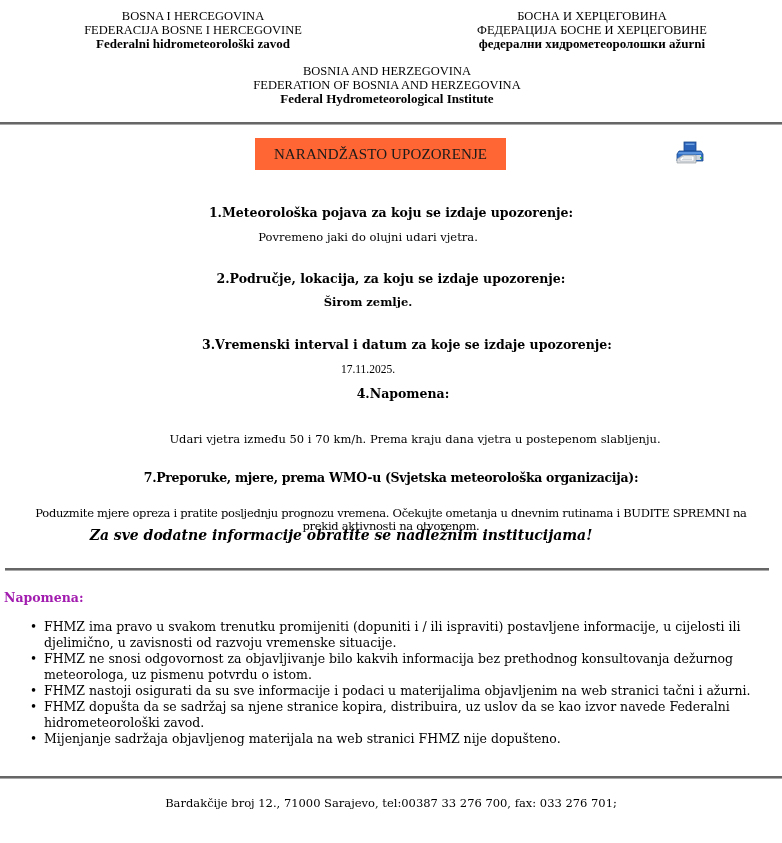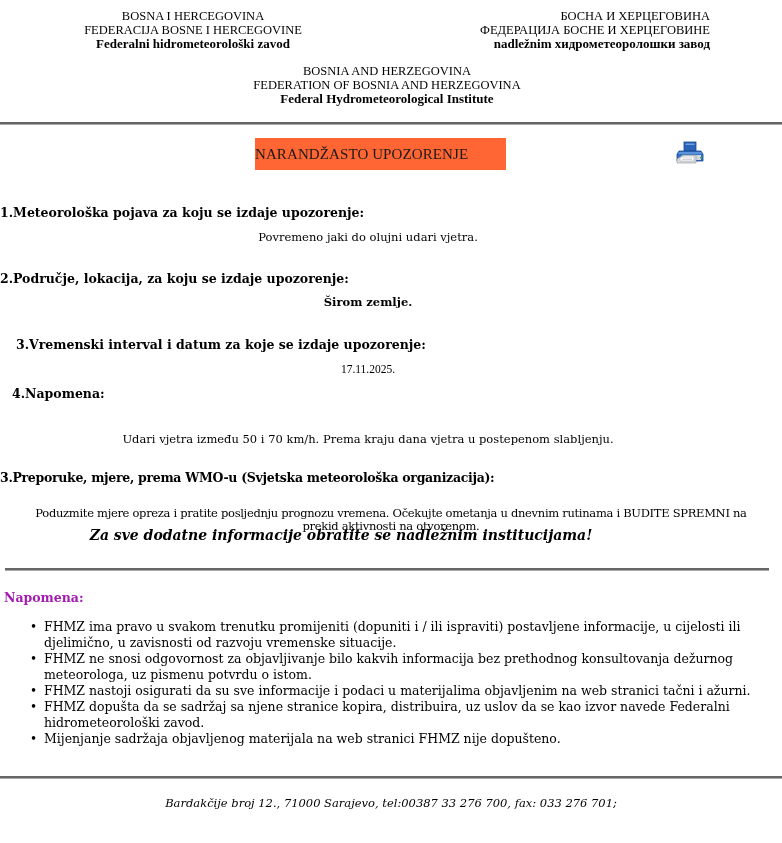--- a/index.html
+++ b/index.html
@@ -8,50 +8,50 @@
     font-family: "DejaVu Serif", "Liberation Serif", serif;
     color: #000;
   }
   .hdr-block {
     position: absolute; text-align: center;
     font-family: "Liberation Serif", "DejaVu Serif", serif;
     font-size: 12.5px; line-height: 14px;
   }
   .hdr-block .bold { font-weight: bold; font-size: 13px; }
   #hdr-bs { left: 80px; width: 226px; top: 9px; }
-  #hdr-sr { left: 446px; width: 264px; top: 9px; text-align: right; }
+  #hdr-sr { left: 460px; width: 264px; top: 9px; }
   #hdr-en { left: 240px; width: 294px; top: 64px; }
 
   .rule { position: absolute; height: 2px; background: #666; border-bottom: 1px solid #aaa; }
   #rule-top { left: 0; width: 782px; top: 122px; }
   #rule-mid { left: 5px; width: 764px; top: 568px; }
   #rule-bot { left: 0; width: 782px; top: 776px; }
 
   #warning-badge {
     position: absolute; left: 255px; top: 138px; width: 251px; height: 32px;
-    background: #ff6633; color: #1a1a1a; text-align: left;
+    background: #ff6633; color: #1a1a1a; text-align: center;
     font-family: "Liberation Serif", "DejaVu Serif", serif;
     font-size: 15px; line-height: 32px; letter-spacing: 0.1px;
   }
   #print-btn { position: absolute; left: 674px; top: 141px; width: 32px; height: 26px; cursor: pointer; }
 
   .sec-title {
-    position: absolute; left: 0; width: 782px; text-align: left;
+    position: absolute; left: 0; width: 782px; text-align: center;
     font-weight: bold; font-size: 12.5px; line-height: 15px;
     font-family: "DejaVu Serif", serif;
   }
   .sec-body {
     position: absolute; left: 0; width: 736px; text-align: center;
     font-size: 11.5px; line-height: 14px;
     font-family: "DejaVu Serif", serif;
   }
   #s1-title { top: 205px; } #s1-body { top: 230px; }
   #s2-title { top: 271px; } #s2-body { top: 295px; font-weight: bold; }
   #s3-title { top: 337px; margin-left: 16px; } #s3-body { top: 362px; font-family: Liberation Serif, serif; }
-  #s4-title { top: 386px; padding-left: 12px; } #s4-body { top: 432px; }
+  #s4-title { top: 386px; padding-left: 12px; } #s4-body { top: 432px; margin-left: 47px; }
   #s5-title { top: 470px; letter-spacing: -0.3px; }
   #s5-body { top: 499px; left: 20px; width: 742px; line-height: 13px; letter-spacing: -0.3px; margin-top: 8px; }
   #s5-contact {
     position: absolute; left: 0; width: 682px; top: 527px; text-align: center;
     font-style: italic; font-weight: bold; font-size: 14px; line-height: 17px;
     font-family: "DejaVu Serif", serif;
   }
 
   #note-heading {
     position: absolute; left: 4px; top: 590px;
@@ -63,36 +63,36 @@
     padding-left: 44px; list-style: none;
     font-family: "DejaVu Serif", serif; font-size: 12.5px; line-height: 16px;
   }
   #note-list li { position: relative; margin: 0; padding: 0; }
   #note-list li .bullet {
     position: absolute; left: -14px; top: 0; font-size: 12px;
   }
 
   #footer {
     position: absolute; left: 0; width: 782px; top: 796px; text-align: center;
-    font-family: "DejaVu Serif", serif; font-size: 11.5px; line-height: 14px; font-style: italic;
+    font-family: "DejaVu Serif", serif; font-size: 11.5px; line-height: 14px;
   }
 </style>
 </head>
 <body>
 
 <div id="hdr-bs" class="hdr-block">
   <div>BOSNA I HERCEGOVINA</div>
   <div>FEDERACIJA BOSNE I HERCEGOVINE</div>
   <div class="bold">Federalni hidrometeorološki zavod</div>
 </div>
 
 <div id="hdr-sr" class="hdr-block">
   <div>БОСНА И ХЕРЦЕГОВИНА</div>
   <div>ФЕДЕРАЦИЈА БОСНЕ И ХЕРЦЕГОВИНЕ</div>
-  <div class="bold">nadležnim хидрометеоролошки завод</div>
+  <div class="bold">федерални хидрометеоролошки ažurni</div>
 </div>
 
 <div id="hdr-en" class="hdr-block">
   <div>BOSNIA AND HERZEGOVINA</div>
   <div>FEDERATION OF BOSNIA AND HERZEGOVINA</div>
   <div class="bold">Federal Hydrometeorological Institute</div>
 </div>
 
 <div id="rule-top" class="rule"></div>
 
@@ -118,21 +118,21 @@
 
 <div id="s2-title" class="sec-title">2.Područje, lokacija, za koju se izdaje upozorenje:</div>
 <div id="s2-body" class="sec-body">Širom zemlje.</div>
 
 <div id="s3-title" class="sec-title">3.Vremenski interval i datum za koje se izdaje upozorenje:</div>
 <div id="s3-body" class="sec-body">17.11.2025.</div>
 
 <div id="s4-title" class="sec-title">4.Napomena:</div>
 <div id="s4-body" class="sec-body">Udari vjetra između 50 i 70 km/h. Prema kraju dana vjetra u postepenom slabljenju.</div>
 
-<div id="s5-title" class="sec-title">3.Preporuke, mjere, prema WMO-u (Svjetska meteorološka organizacija):</div>
+<div id="s5-title" class="sec-title">7.Preporuke, mjere, prema WMO-u (Svjetska meteorološka organizacija):</div>
 <div id="s5-body" class="sec-body">Poduzmite mjere opreza i pratite posljednju prognozu vremena. Očekujte ometanja u dnevnim rutinama i BUDITE SPREMNI na prekid aktivnosti na otvorenom.</div>
 
 <div id="s5-contact">Za sve dodatne informacije obratite se nadležnim institucijama!</div>
 
 <div id="rule-mid" class="rule"></div>
 
 <div id="note-heading">Napomena:</div>
 
 <ul id="note-list">
   <li><span class="bullet">•</span><span>FHMZ ima pravo u svakom trenutku promijeniti (dopuniti i / ili ispraviti) postavljene informacije, u cijelosti ili djelimično, u zavisnosti od razvoju vremenske situacije.</span></li>

